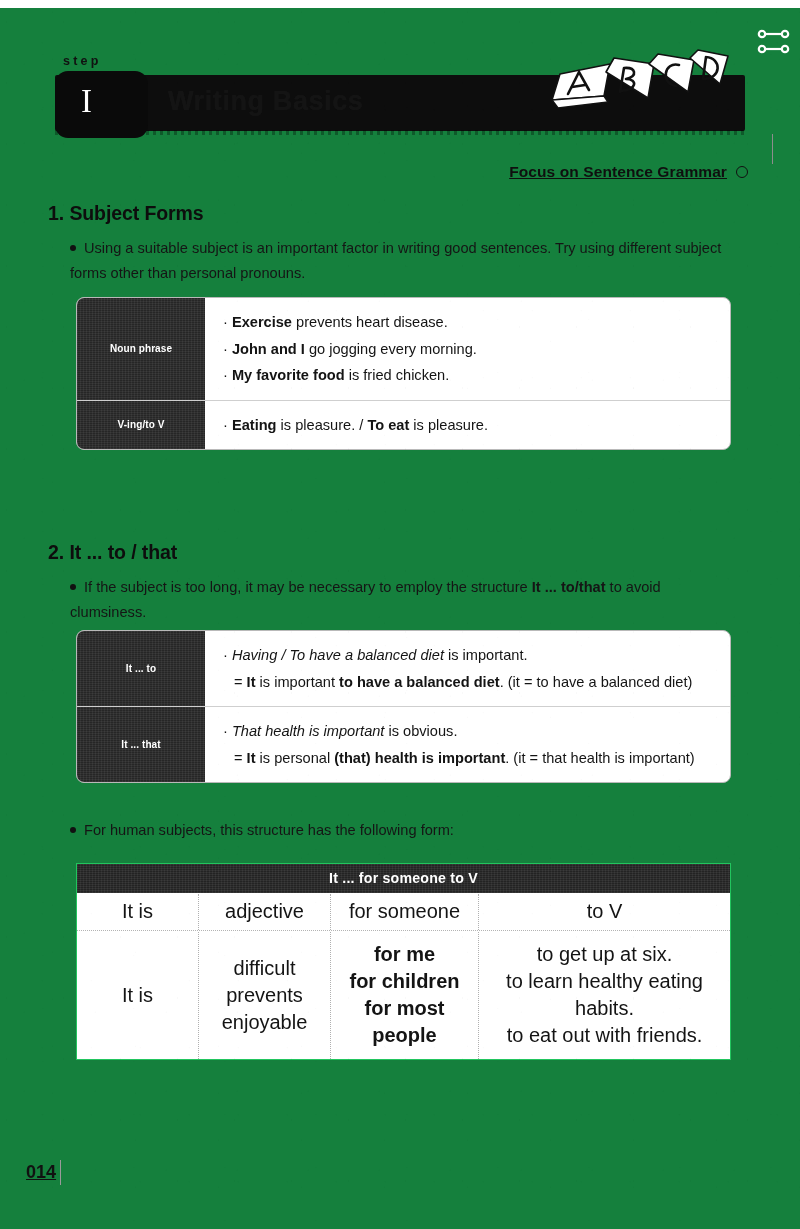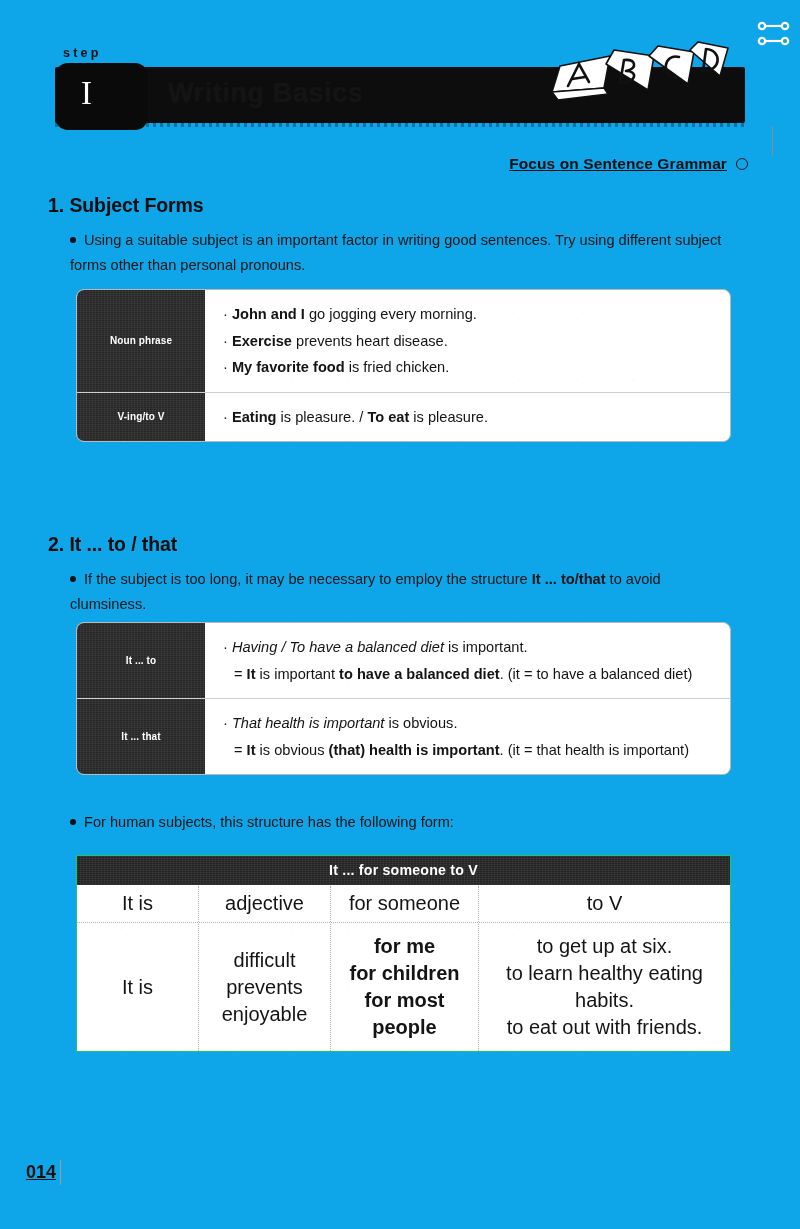--- a/index.html
+++ b/index.html
@@ -13,21 +13,22 @@
     height: 1229px;
     position: relative;
     font-family: "Liberation Sans", sans-serif;
     color: #121212;
     overflow: hidden;
   }
 
   .page {
     position: absolute;
     inset: 0;
-    background: #0ea5e9;
+    background: #15803d;
+    margin-top: 8px;
   }
 
   
   .scan-noise {
     position: absolute;
     inset: 0;
     pointer-events: none;
     opacity: .35;
     background-image:
       radial-gradient(circle at 11% 23%, rgba(0,0,0,.07) .6px, transparent .8px),
@@ -348,22 +349,22 @@
 
   <div class="bullet-para" style="top:228px;">
     <span class="dot"></span><span>Using a suitable subject is an important factor in writing good sentences. Try using different subject forms other than personal pronouns.</span>
   </div>
 
   <div class="box" style="top:289px;">
 
     <div class="row">
       <div class="lbl">Noun phrase</div>
       <div class="cell">
+        <div class="li">·&nbsp;<b>Exercise</b><span> prevents heart disease.</span></div>
         <div class="li">·&nbsp;<b>John and I</b><span> go jogging every morning.</span></div>
-        <div class="li">·&nbsp;<b>Exercise</b><span> prevents heart disease.</span></div>
         <div class="li">·&nbsp;<b>My favorite food</b><span> is fried chicken.</span></div>
       </div>
     </div>
 
     <div class="row">
       <div class="lbl">V-ing/to V</div>
       <div class="cell">
         <div class="li">·&nbsp;<b>Eating</b><span> is pleasure. / </span><b>To eat</b><span> is pleasure.</span></div>
       </div>
     </div>
@@ -383,21 +384,21 @@
       <div class="cell">
         <div class="li">·&nbsp;<i>Having / To have a balanced diet</i><span> is important.</span></div>
         <div class="li" style="padding-left:11px;"><span>= </span><b>It</b><span> is important </span><b>to have a balanced diet</b><span>. (it = to have a balanced diet)</span></div>
       </div>
     </div>
 
     <div class="row">
       <div class="lbl">It ... that</div>
       <div class="cell">
         <div class="li">·&nbsp;<i>That health is important</i><span> is obvious.</span></div>
-        <div class="li" style="padding-left:11px;"><span>= </span><b>It</b><span> is obvious </span><b>(that) health is important</b><span>. (it = that health is important)</span></div>
+        <div class="li" style="padding-left:11px;"><span>= </span><b>It</b><span> is personal </span><b>(that) health is important</b><span>. (it = that health is important)</span></div>
       </div>
     </div>
 
   </div>
 
   <div class="bullet-para" style="top:810px;">
     <span class="dot"></span><span>For human subjects, this structure has the following form:</span>
   </div>
 
   <div class="grid" style="top:855px;">

